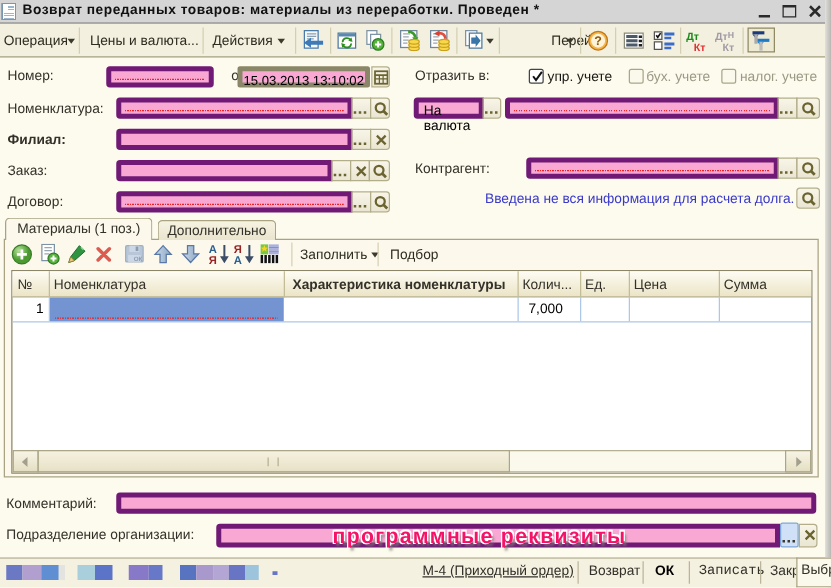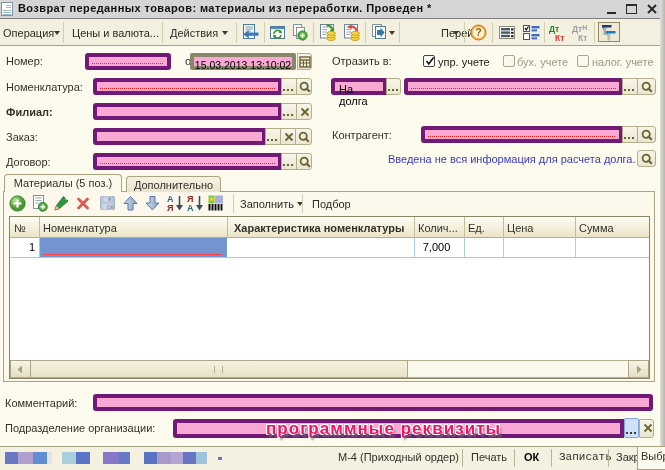--- a/index.html
+++ b/index.html
@@ -247,21 +247,21 @@
 <svg style="left:425px;top:56px;" width="10" height="11" viewBox="0 0 10 11">
     <path d="M1.5,5 L3.8,8 L8.5,1.5" stroke="#111" stroke-width="1.6" fill="none"></path>
   </svg>
 <div class="lbl" style="left:438px;top:56px;color:#1a1a14;">упр. учете</div>
 <div class="abs" style="left:503px;top:55px;width:12px;height:12px;background:#fbf8ec;border:1px solid #aaa68a;border-radius:2px;"></div>
 <div class="lbl" style="left:517px;top:56px;color:#9c9a85;">бух. учете</div>
 <div class="abs" style="left:577px;top:55px;width:12px;height:12px;background:#fbf8ec;border:1px solid #aaa68a;border-radius:2px;"></div>
 <div class="lbl" style="left:592px;top:56px;color:#9c9a85;">налог. учете</div>
 
 <div class="inp" style="left:331px;top:78px;width:56px;height:17px;border-radius:3px 0 0 3px;">
-    <div class="abs" style="left:4px;top:1px;color:#000;">На долга</div>
+    <div class="abs" style="left:4px;top:1px;color:#000;">На валюта</div>
   </div>
 <div class="sbtn" style="left:386px;top:78px;width:15px;height:17px;border-radius:0 3px 3px 0;">
     <div class="dots"></div>
   </div>
 <div class="inp" style="left:404px;top:78px;width:219px;height:17px;border-radius:3px 0 0 3px;">
     <div class="redline"></div>
   </div>
 <div class="sbtn" style="left:622px;top:78px;width:16px;height:17px;">
     <div class="dots"></div>
   </div>
@@ -289,21 +289,21 @@
 <div class="lbl" style="left:388px;top:153px;color:#3a3ac8;">Введена не вся информация для расчета долга.</div>
 <div class="sbtn" style="left:637px;top:150px;width:19px;height:17px;border-radius:3px;">
  <svg style="left:3px;top:2px;" width="12" height="12" viewBox="0 0 12 12">
       <circle cx="5.2" cy="5.2" r="3.6" fill="none" stroke="#6b6431" stroke-width="1.8"></circle>
       <line x1="8" y1="8" x2="10.8" y2="10.8" stroke="#6b6431" stroke-width="2.2"></line>
     </svg>
 </div>
 
 <div class="abs" style="left:3px;top:191px;width:652px;height:191px;background:#fcf9ec;border:1px solid #a9a383;"></div>
 <div class="abs" style="left:126px;top:176px;width:95px;height:16px;background:linear-gradient(#f7f3e2,#e9e4cd);border:1px solid #a9a383;border-bottom:none;border-radius:4px 4px 0 0;text-align:center;line-height:16px;font-size:11px;">Дополнительно</div>
-<div class="abs" style="left:4px;top:174px;width:118px;height:18px;background:#fcf9ec;border:1px solid #a9a383;border-bottom:none;border-radius:4px 4px 0 0;text-align:center;line-height:17px;font-size:11px;">Материалы (5 поз.)</div>
+<div class="abs" style="left:4px;top:174px;width:118px;height:18px;background:#fcf9ec;border:1px solid #a9a383;border-bottom:none;border-radius:4px 4px 0 0;text-align:center;line-height:17px;font-size:11px;">Материалы (1 поз.)</div>
 
 <svg style="left:9px;top:195px;" width="17" height="17" viewBox="0 0 17 17">
   <defs>
       <radialGradient id="gg" cx="0.35" cy="0.3">
         <stop offset="0" stop-color="#b6e29a"></stop>
         <stop offset="1" stop-color="#4a9a30"></stop>
       </radialGradient>
     </defs>
   <circle cx="8.5" cy="8.5" r="7.6" fill="url(#gg)" stroke="#3a7a28"></circle>
   <path d="M8.5,4.5 L8.5,12.5 M4.5,8.5 L12.5,8.5" stroke="#fff" stroke-width="2.2"></path>
@@ -461,23 +461,23 @@
 <div class="abs" style="left:76px;top:452px;height:12px;width:14px;background:#5c74c8;"></div>
 <div class="abs" style="left:103px;top:452px;height:12px;width:16px;background:#8878c8;"></div>
 <div class="abs" style="left:119px;top:452px;height:12px;width:11px;background:#6878c8;"></div>
 <div class="abs" style="left:144px;top:452px;height:12px;width:13px;background:#5874c0;"></div>
 <div class="abs" style="left:157px;top:452px;height:12px;width:14px;background:#a898cc;"></div>
 <div class="abs" style="left:171px;top:452px;height:12px;width:12px;background:#b4a6d4;"></div>
 <div class="abs" style="left:183px;top:452px;height:12px;width:13px;background:#6874c4;"></div>
 <div class="abs" style="left:196px;top:452px;height:12px;width:11px;background:#9cc4dc;"></div>
 <div class="abs" style="left:218px;top:457px;height:3px;width:4px;background:#6874c4;"></div>
 
-<div class="bbtn" style="left:338px;">М-4 (Приходный ордер)</div>
+<div class="bbtn" style="left:338px;text-decoration:underline;">М-4 (Приходный ордер)</div>
 <div class="bsep" style="left:462px;"></div>
-<div class="bbtn" style="left:471px;">Печать</div>
+<div class="bbtn" style="left:471px;">Возврат</div>
 <div class="bsep" style="left:514px;"></div>
 <div class="bbtn" style="left:524px;font-weight:bold;color:#000;">ОК</div>
 <div class="bsep" style="left:551px;"></div>
 <div class="bbtn" style="left:559px;font-family:Liberation Mono, monospace;">Записать</div>
 <div class="bsep" style="left:608px;"></div>
 <div class="bbtn" style="left:616px;">Закр</div>
 <div class="abs" style="left:637px;top:446px;width:28px;height:24px;background:#fbf9ec;border:1px solid #a9a383;border-right:none;z-index:9;"></div>
 <div class="bbtn" style="left:641px;top:450px;z-index:10;">Выбр</div>
 
 <div class="abs" style="left:660px;top:18px;width:5px;height:428px;background:#cfcec8;"></div>

